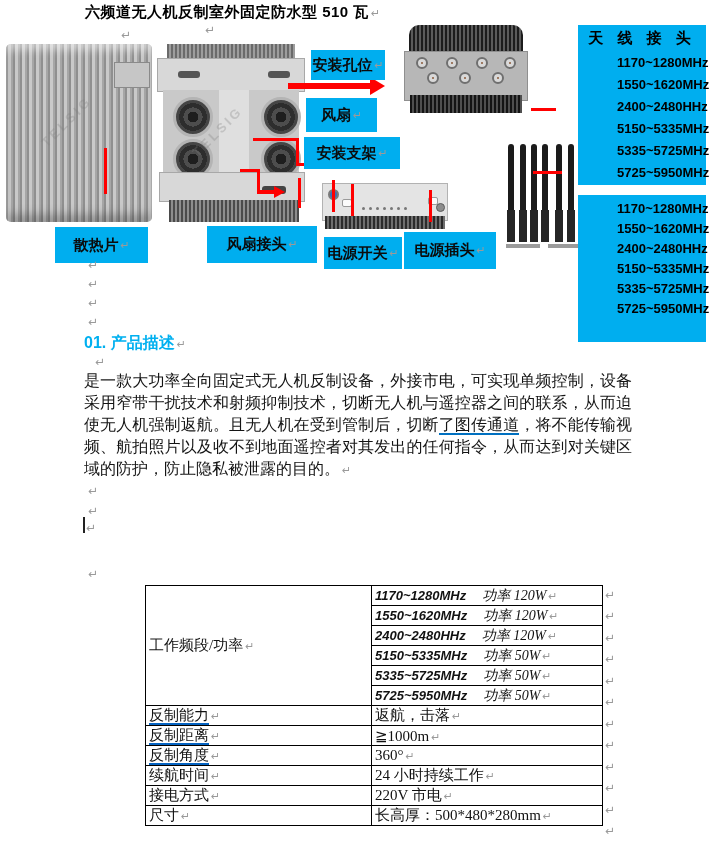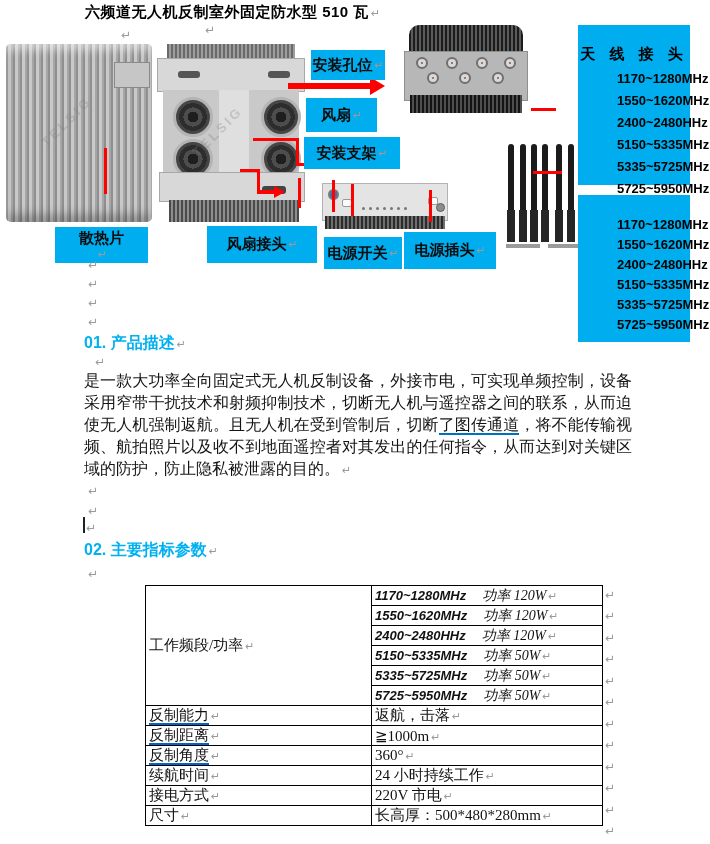--- a/index.html
+++ b/index.html
@@ -29,22 +29,22 @@
   .u-blue { border-bottom:2px solid #0070C0; }
   .cursor-bar { position:absolute; left:83px; top:517px; width:2px; height:16px; background:#222; }
 
   
   .callout {
     position:absolute; background:#00AEEF; color:#0b0b0b;
     display:flex; align-items:center; justify-content:center;
     font-size:15px; font-weight:bold; white-space:nowrap;
   }
   .panel {
-    position:absolute; left:578px; width:112px; background:#00AEEF;
-    color:#000; padding-top:20px;
+    position:absolute; left:578px; width:128px; background:#00AEEF;
+    color:#000; padding-top:4px;
   }
   .panel-title { font-size:15px; font-weight:bold; text-align:center;
                  letter-spacing:5px; margin-bottom:4px; white-space:nowrap; }
   .panel-item { font-size:13px; font-weight:bold; padding-left:15px;
                 line-height:21px; white-space:nowrap;margin-left:24px; }
   .panel-bands .panel-item { line-height:19px; }
 
   
   .photo { position:absolute; }
   .wm { position:absolute; color:rgba(130,130,130,0.30); font-size:13px;
@@ -226,21 +226,21 @@
       <span class="pil-inline">↵</span>
   </div>
   <div class="callout" style="left:306px;top:98px;width:71px;height:34px;">
     <span>风扇</span>
       <span class="pil-inline">↵</span>
   </div>
   <div class="callout" style="left:304px;top:137px;width:96px;height:32px;">
     <span>安装支架</span>
       <span class="pil-inline">↵</span>
   </div>
-  <div class="callout" style="left:55px;top:227px;width:93px;height:36px;flex-direction:column;">
+  <div class="callout" style="left:55px;top:227px;width:93px;height:36px;">
     <span>散热片</span>
       <span class="pil-inline">↵</span>
   </div>
   <div class="callout" style="left:207px;top:226px;width:110px;height:37px;">
     <span>风扇接头</span>
       <span class="pil-inline">↵</span>
   </div>
   <div class="callout" style="left:324px;top:237px;width:78px;height:32px;">
     <span>电源开关</span>
       <span class="pil-inline">↵</span>
@@ -280,23 +280,20 @@
 
   <p class="para">
     <span>是一款大功率全向固定式无人机反制设备，外接市电，可实现单频控制，设备采用窄带干扰技术和射频抑制技术，切断无人机与遥控器之间的联系，从而迫使无人机强制返航。且无人机在受到管制后，切断</span><span class="u-blue">了图传通道</span><span>，将不能传输视频、航拍照片以及收不到地面遥控者对其发出的任何指令，从而达到对关键区域的防护，防止隐私被泄露的目的。</span><span class="pil-inline">↵</span>
   </p>
 
   <span class="pil" style="left:88px;top:485px;">↵</span>
   <span class="pil" style="left:88px;top:505px;">↵</span>
   <div class="cursor-bar"></div>
   <span class="pil" style="left:86px;top:522px;">↵</span>
 
-  <div class="heading" style="top:540px;">
-    <span>02. 主要指标参数</span><span class="pil-inline">↵</span>
-  </div>
   <span class="pil" style="left:88px;top:568px;">↵</span>
 
   <table class="spec-table">
     <colgroup>
         <col style="width:226px;">
         <col style="width:231px;">
       </colgroup>
     <tbody>
         <tr>
       <td class="t-label-main" rowspan="6">

